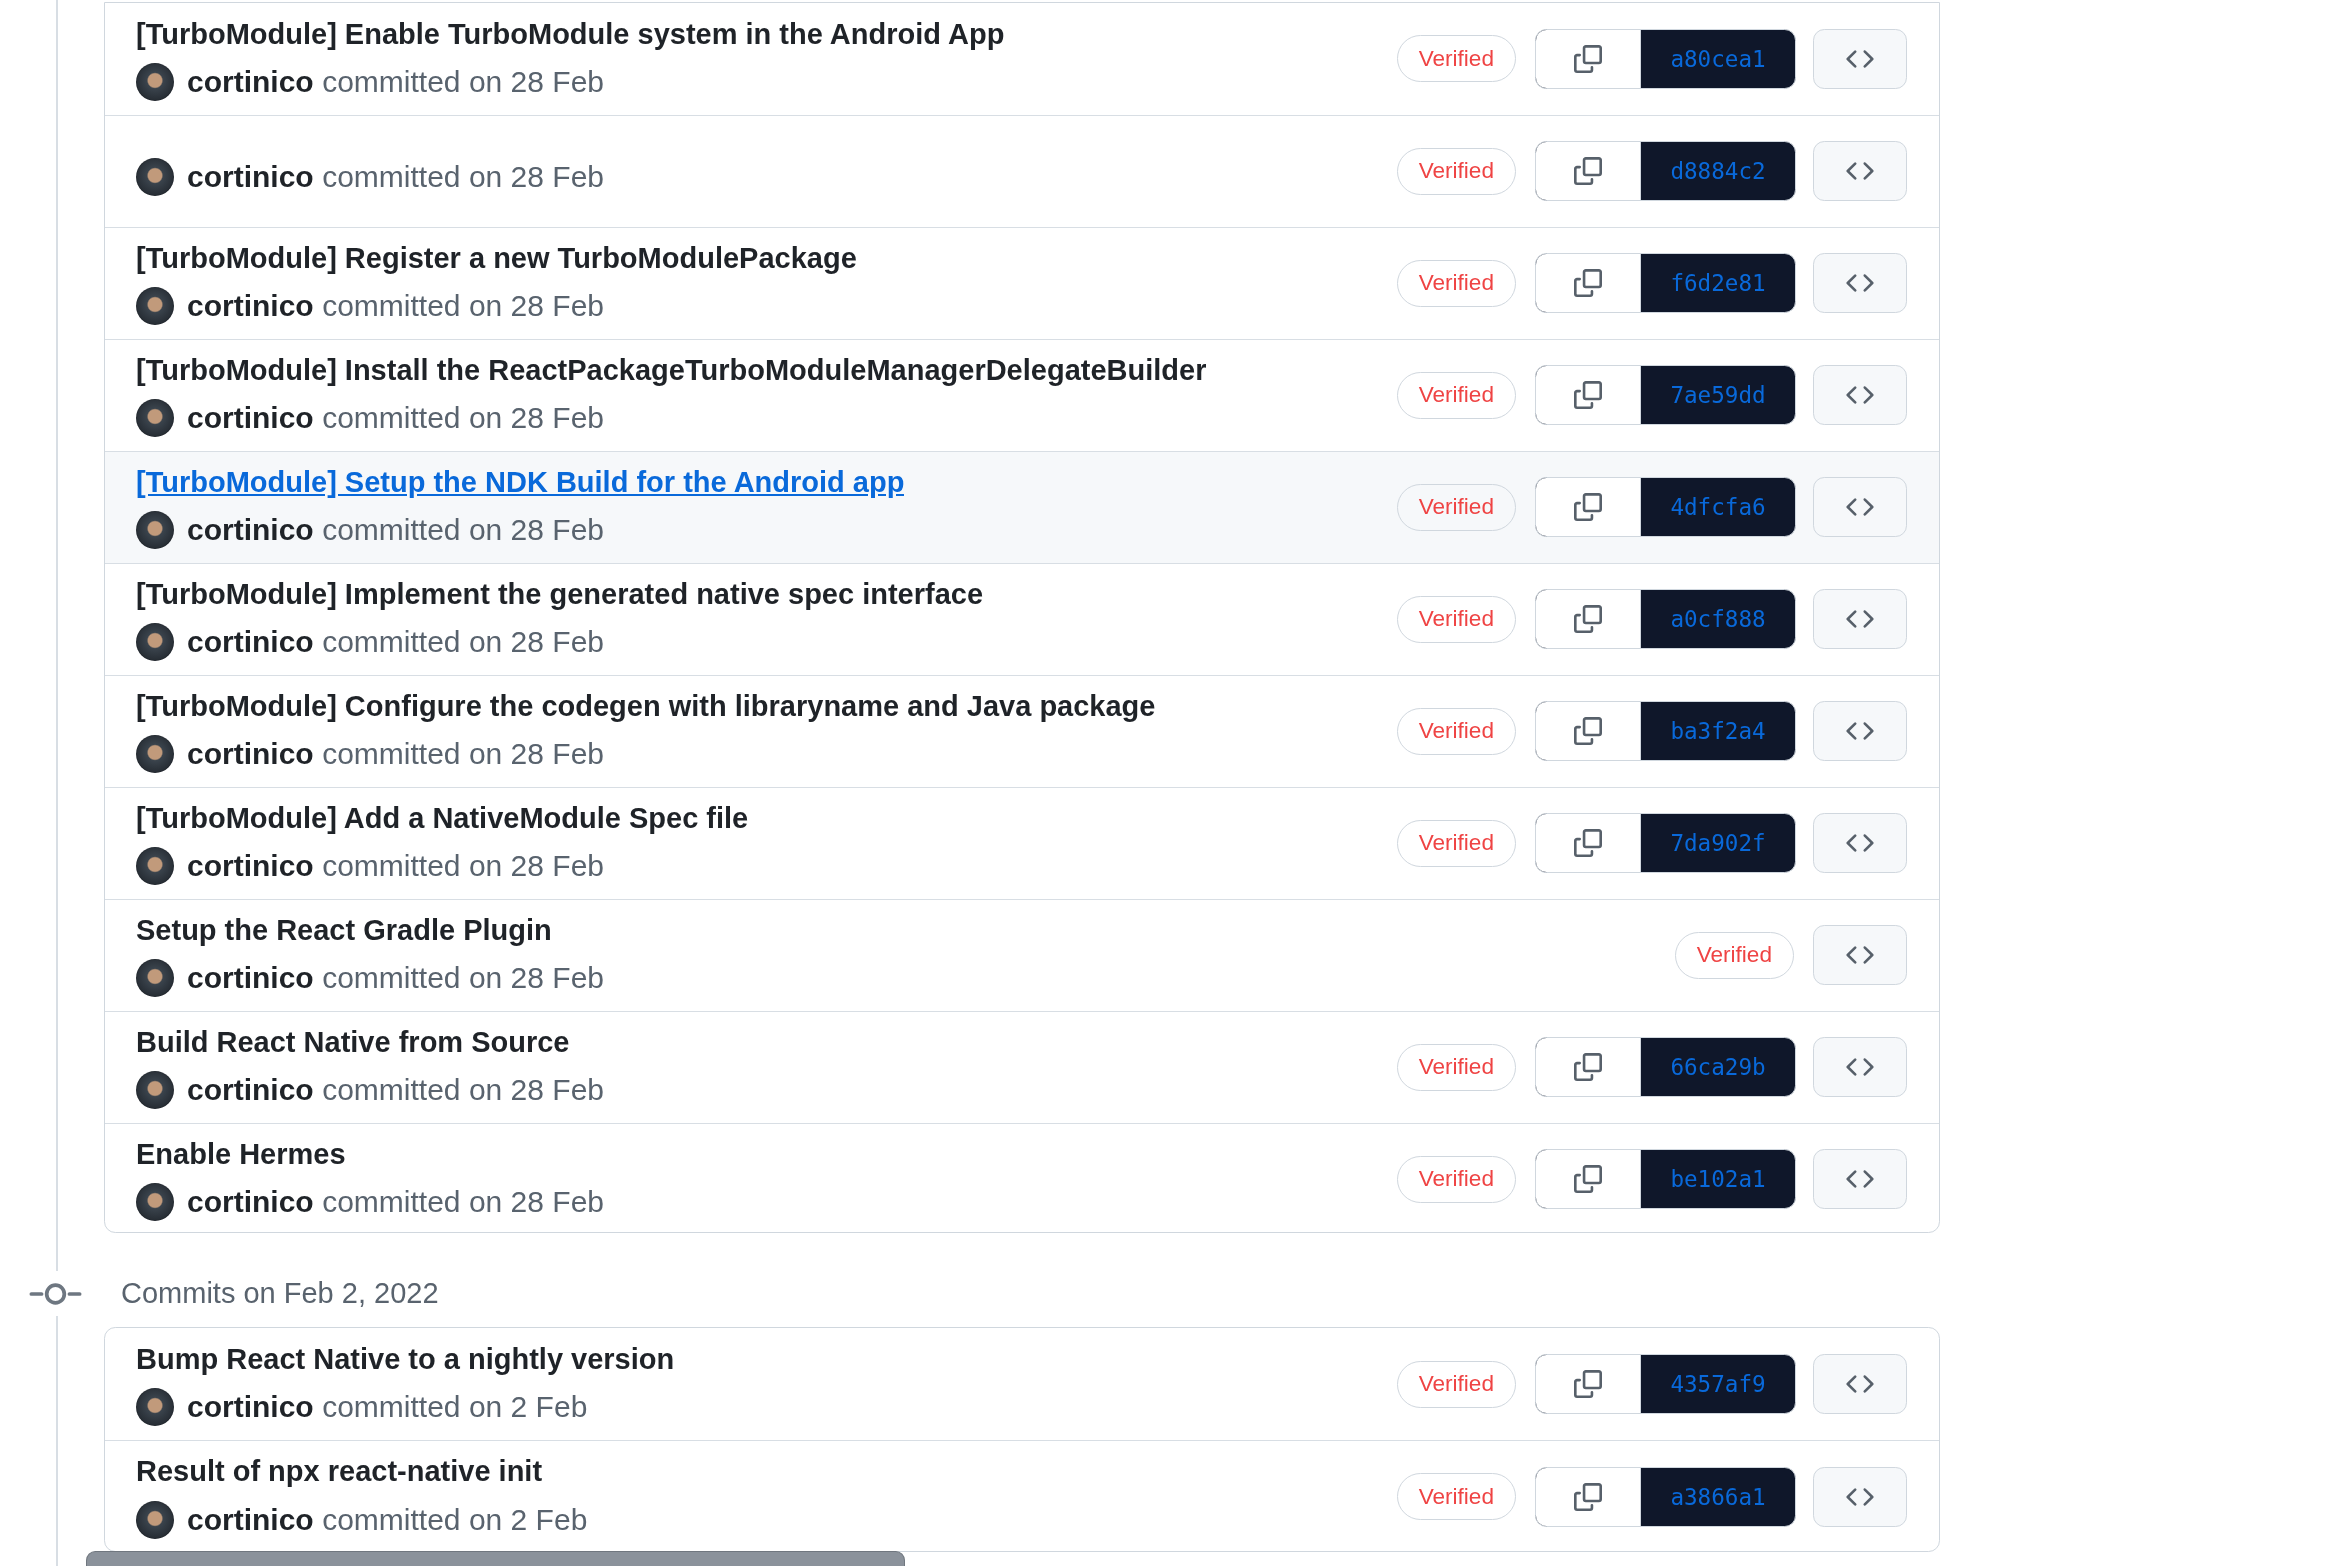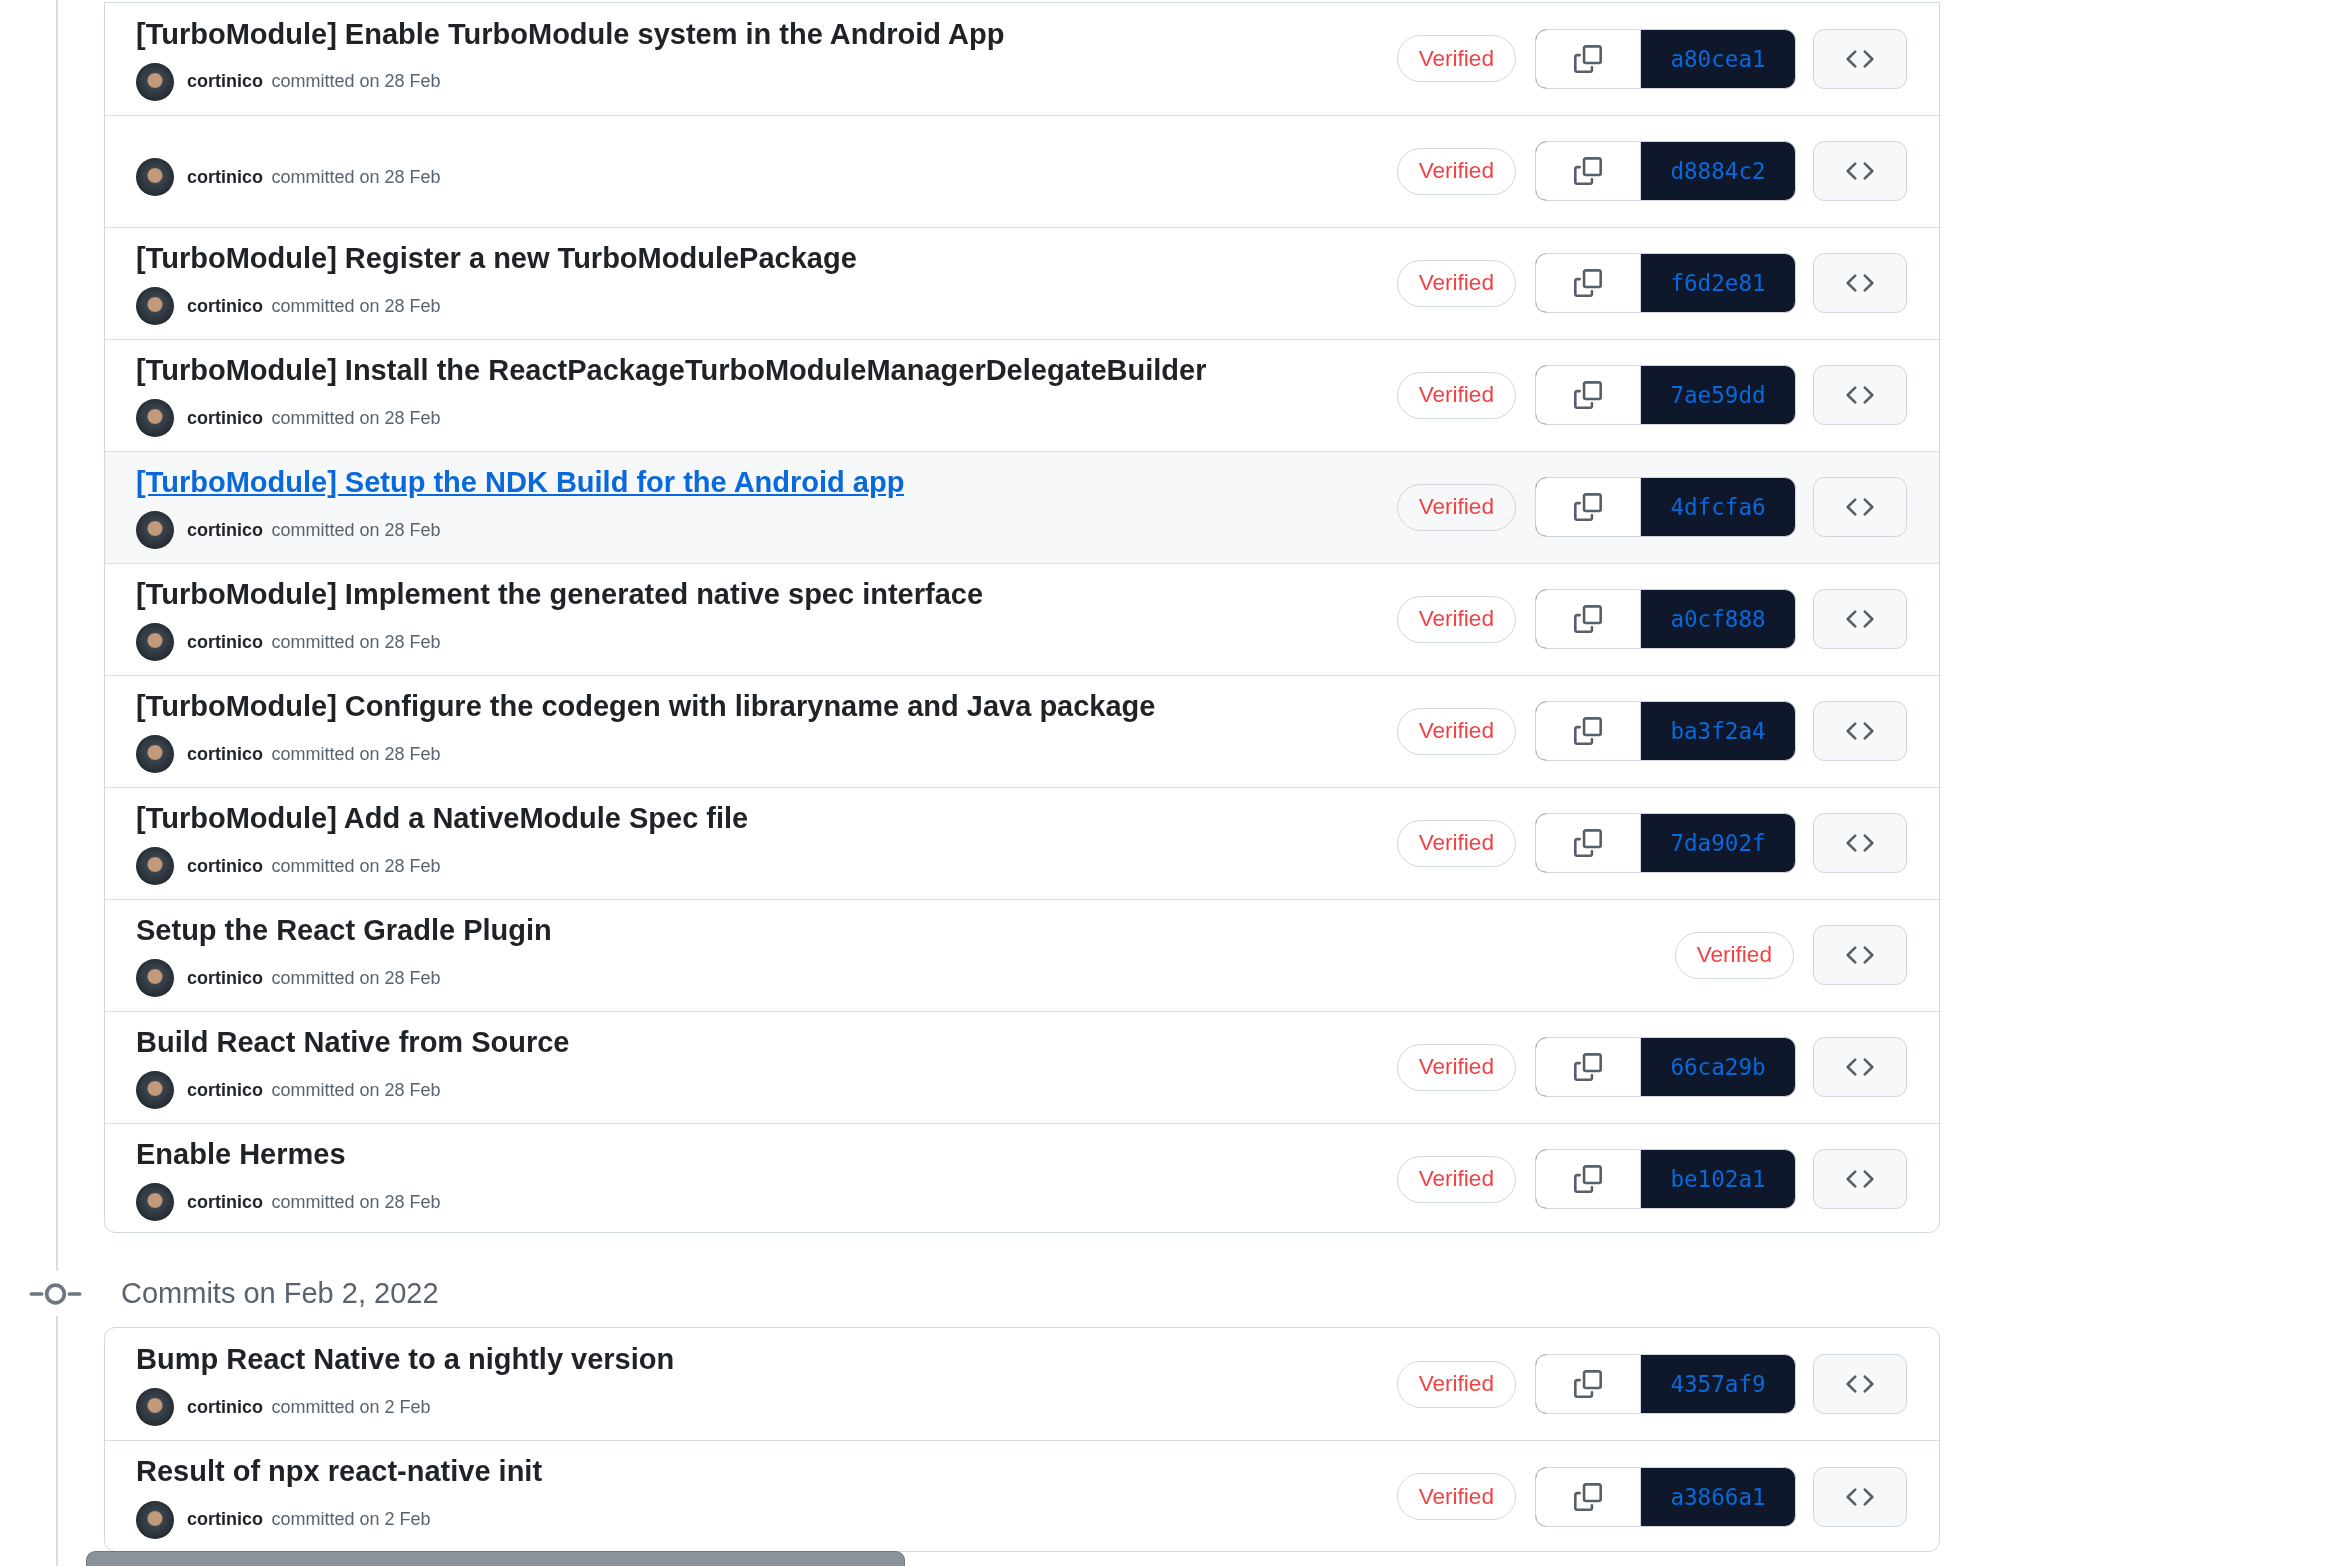--- a/index.html
+++ b/index.html
@@ -24,21 +24,21 @@
   .cmain{flex:1;min-width:0;}
   .tline{display:flex;align-items:center;}
   .title{font-size:29px;font-weight:700;color:#1f2328;line-height:1.2;
          text-decoration:none;white-space:nowrap;overflow:hidden;}
   .title.link{color:#0969da;text-decoration:underline;cursor:pointer;}
   .ellipsis-btn{margin-left:19px;width:43px;height:25.4px;border:none;border-radius:5.6px;
          background:#e9ecef;display:inline-flex;align-items:center;justify-content:center;
          gap:4.7px;cursor:pointer;flex:none;}
   .ellipsis-btn i{width:4.7px;height:4.7px;border-radius:50%;background:#1f2328;display:block;}
 
-  .meta{margin-top:11.3px;display:flex;align-items:center;font-size:18px;color:#59636e;}
+  .meta{margin-top:11.3px;display:flex;align-items:center;font-size:30px;color:#59636e;}
   .avatar{width:38px;height:38px;border-radius:50%;margin-right:13px;flex:none;cursor:pointer;
       background:#262c33 radial-gradient(circle at 50% 46%, #c19a7b 0%, #c19a7b 24%, #3a434c 29%, #262c33 72%);
       box-shadow:inset 0 0 0 0.9px rgba(0,0,0,.12);}
   .author{font-weight:700;color:#1f2328;margin-right:8.5px;text-decoration:none;cursor:pointer;}
 
   .controls{margin-left:28px;display:flex;align-items:center;flex:none;}
   .verified{height:45px;padding:0 21px;display:flex;align-items:center;margin-right:19px;
       border:1.4px solid #d0d7de;border-radius:941px;color:#ef4444;font-size:22.6px;
       background:transparent;cursor:pointer;}
   .hgroup{display:flex;align-items:stretch;height:60px;border:1.4px solid #d0d7de;

